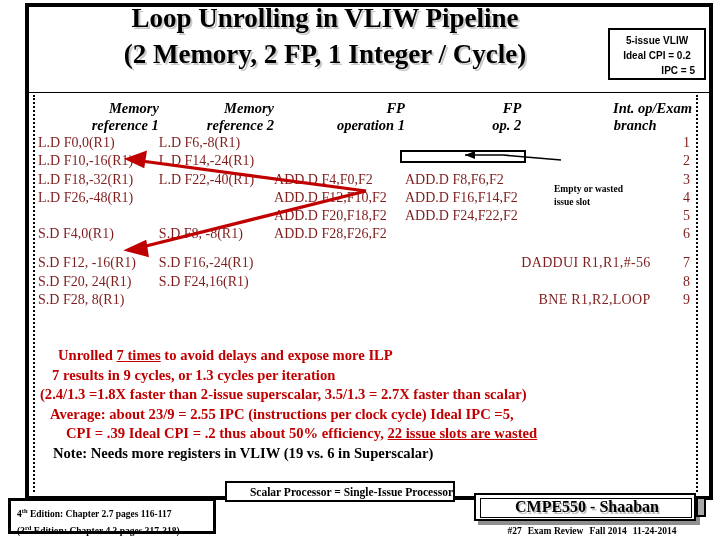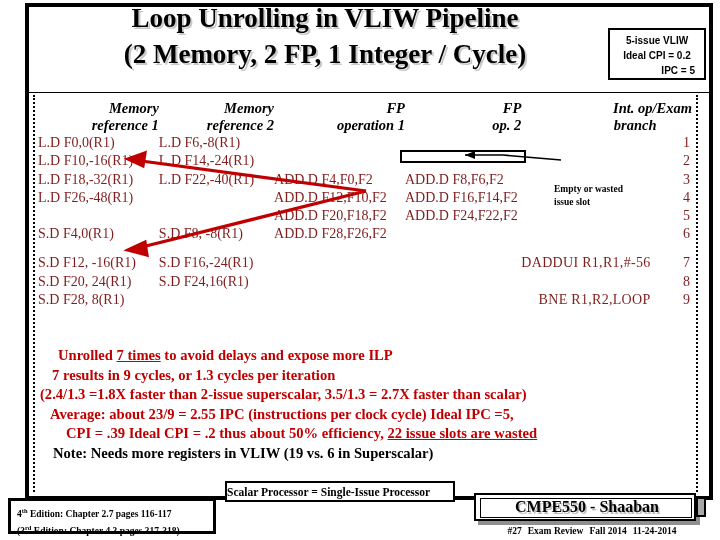--- a/index.html
+++ b/index.html
@@ -207,21 +207,21 @@
     top: 481px;
     width: 230px;
     height: 21px;
     border: 2px solid #000;
     box-sizing: border-box;
     background: #fff;
     font-family: "Liberation Serif", serif;
     font-weight: bold;
     font-size: 11.5px;
     line-height: 18px;
-    text-align: left;
+    text-align: right;
     color: #000;
     z-index: 6;
   }
 
   
   #edition-box {
     position: absolute;
     left: 8px;
     top: 498px;
     width: 208px;

